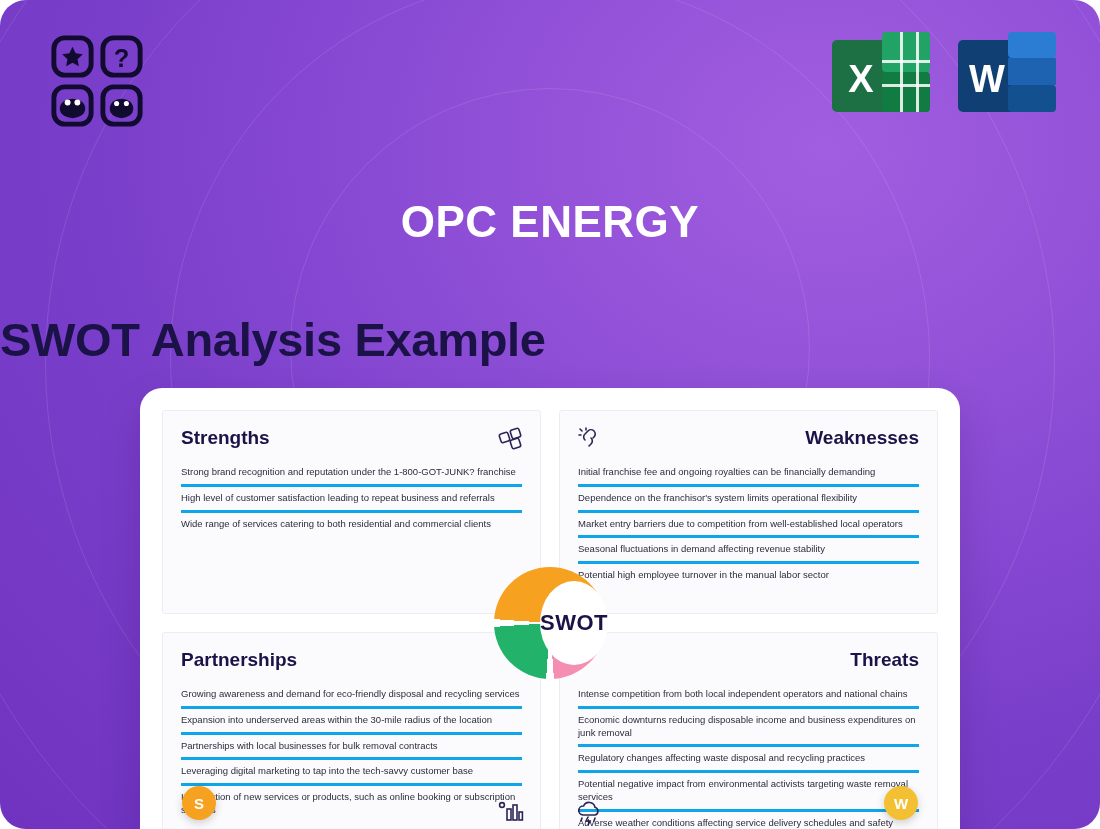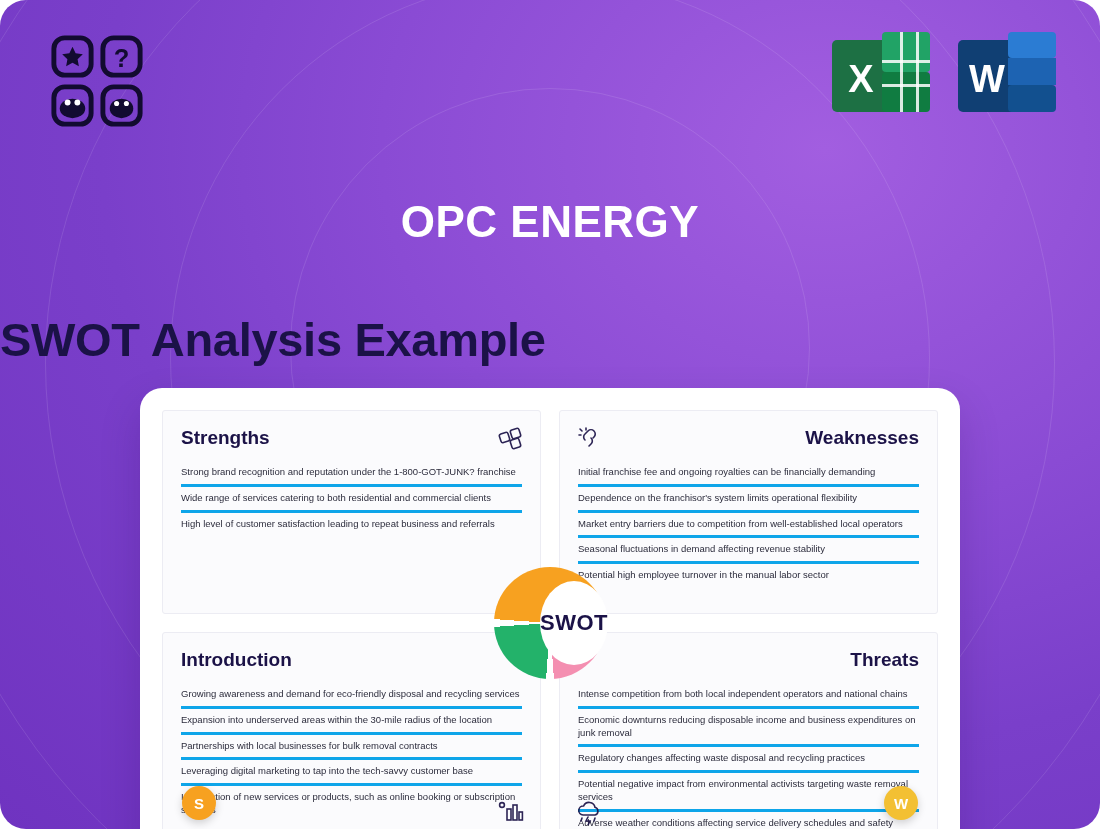--- a/index.html
+++ b/index.html
@@ -234,22 +234,22 @@
         <span class="quad-icon ic-strengths">
           <svg width="26" height="26" viewBox="0 0 26 26" fill="none" stroke="#1b1247" stroke-width="1.6">
             <rect x="2" y="8" width="9" height="9" rx="2" transform="rotate(-18 6.5 12.5)"></rect>
             <rect x="13" y="4" width="9" height="9" rx="2" transform="rotate(-18 17.5 8.5)"></rect>
             <rect x="13" y="14" width="9" height="9" rx="2" transform="rotate(-18 17.5 18.5)"></rect>
           </svg>
         </span>
         <h3>Strengths</h3>
         <ul>
           <li>Strong brand recognition and reputation under the 1-800-GOT-JUNK? franchise</li>
+          <li>High level of customer satisfaction leading to repeat business and referrals</li>
           <li>Wide range of services catering to both residential and commercial clients</li>
-          <li>High level of customer satisfaction leading to repeat business and referrals</li>
         </ul>
       </div>
 
       <div class="quad right">
         <span class="quad-icon ic-weakness">
           <svg width="26" height="26" viewBox="0 0 26 26" fill="none" stroke="#1b1247" stroke-width="1.6" stroke-linecap="round">
             <path d="M9 15a4 4 0 0 1 0-6l3-3a4 4 0 0 1 6 6l-1 1"></path>
             <path d="M4 4l2 2M3 10h2M10 3v2"></path>
             <path d="M15 13a4 4 0 0 1 0 6l-2 2"></path>
           </svg>
@@ -266,21 +266,21 @@
 
       <div class="quad">
         <span class="quad-icon ic-opp">
           <svg width="26" height="24" viewBox="0 0 26 24" fill="none" stroke="#1b1247" stroke-width="1.6">
             <circle cx="4" cy="6" r="2.4"></circle>
             <rect x="9" y="10" width="4" height="11"></rect>
             <rect x="15" y="6" width="4" height="15"></rect>
             <rect x="21" y="13" width="3.4" height="8"></rect>
           </svg>
         </span>
-        <h3>Introduction</h3>
+        <h3>Partnerships</h3>
         <ul>
           <li>Growing awareness and demand for eco-friendly disposal and recycling services</li>
           <li>Expansion into underserved areas within the 30-mile radius of the location</li>
           <li>Partnerships with local businesses for bulk removal contracts</li>
           <li>Leveraging digital marketing to tap into the tech-savvy customer base</li>
           <li>Introduction of new services or products, such as online booking or subscription services</li>
         </ul>
       </div>
 
       <div class="quad right">

